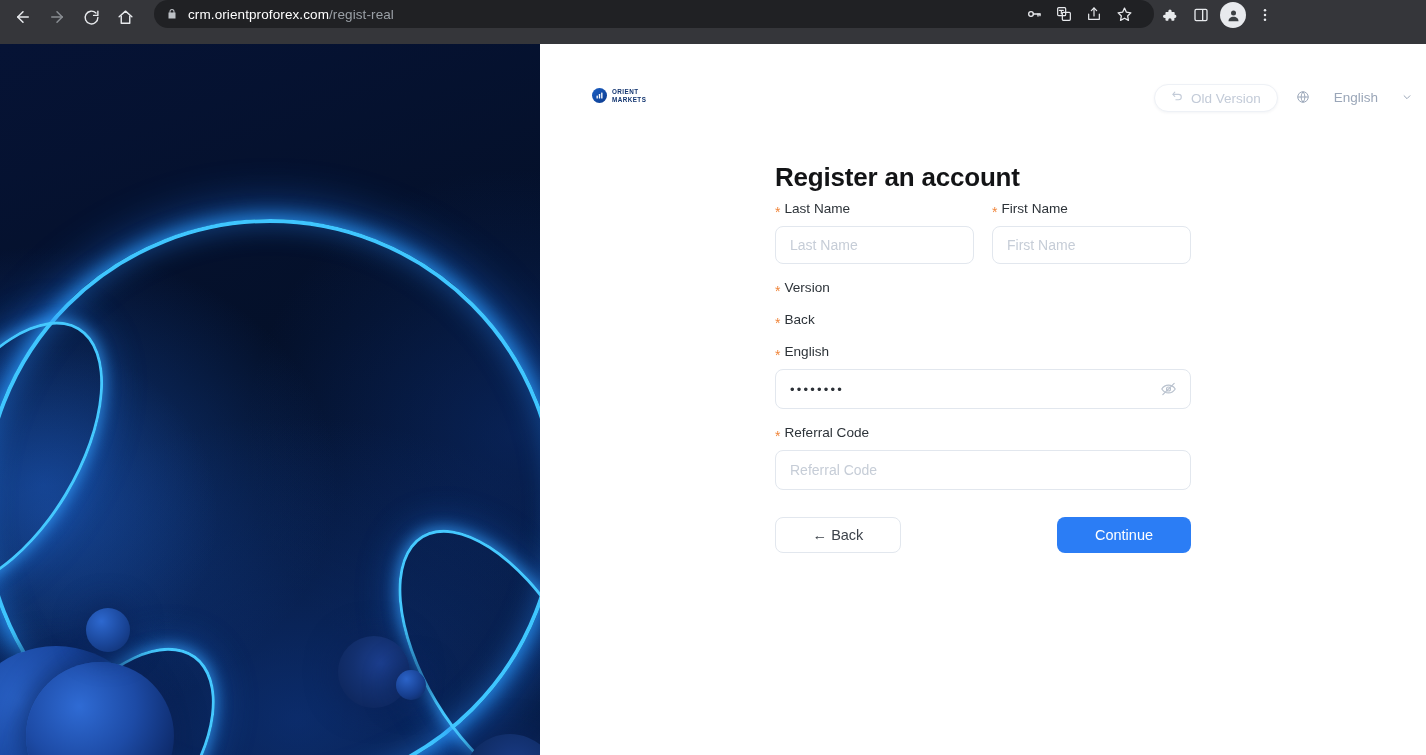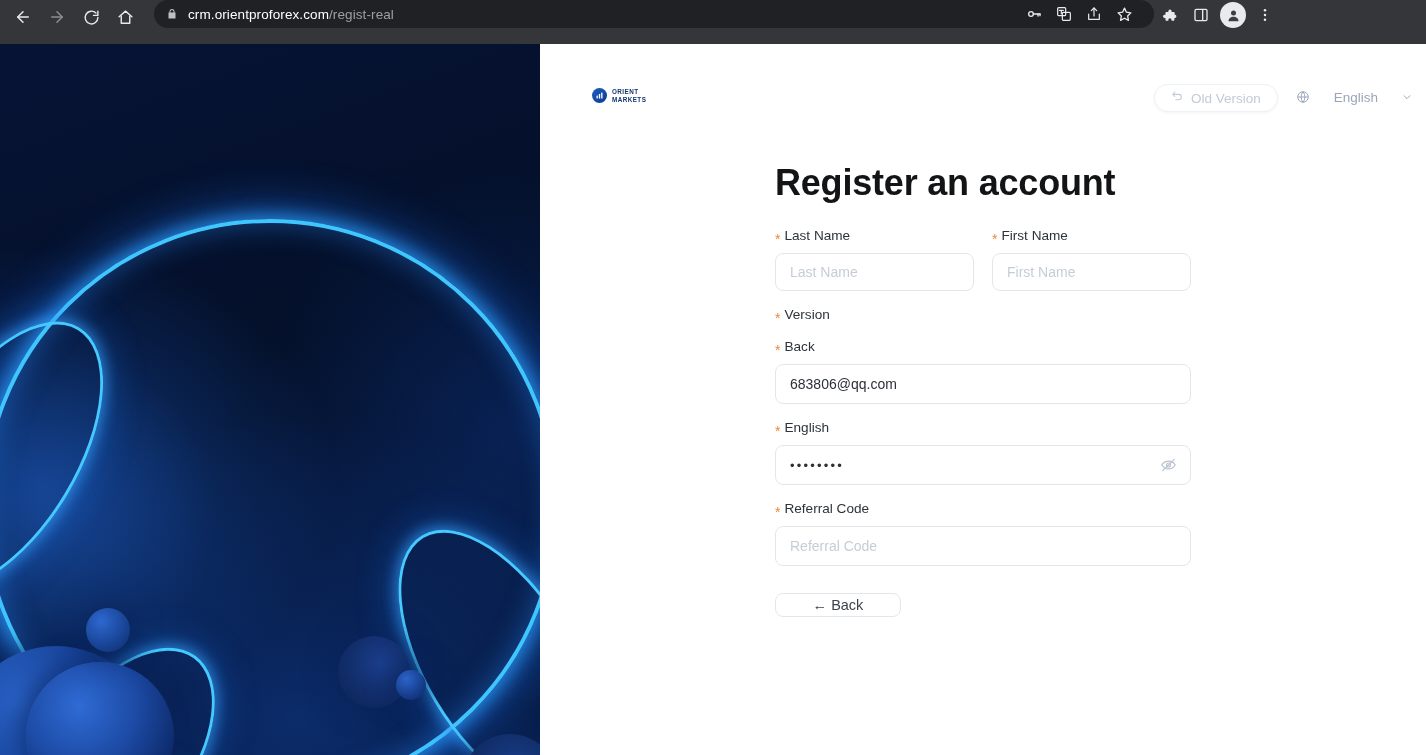--- a/index.html
+++ b/index.html
@@ -131,22 +131,22 @@
     font-size:13.5px; color:#c3cbd8;
     box-shadow:0 1px 3px rgba(20,40,80,.05);
   }
   .lang{
     display:flex; align-items:flex-start; gap:24px;
     font-size:13.5px; color:#9aa6b8; cursor:pointer;
   }
 
   .form-wrap{ position:absolute; left:235px; top:118px; width:416px; }
   .title{
-    font-size:36px; font-weight:bold; color:#131416;
-    letter-spacing:-.2px; margin-bottom:24px;
+    font-size:26px; font-weight:bold; color:#131416;
+    letter-spacing:-.2px; margin-bottom:8px;
   }
   .row2{ display:flex; gap:18px; }
   .field{ margin-bottom:10px; }
   .field.half{ width:199px; }
   .label{
     font-size:13.6px; color:#2d3339; margin-bottom:9px;
     display:flex; align-items:center; gap:4px; line-height:16px;
   }
   .req{ color:#f0853a; font-size:14px; line-height:10px; position:relative; top:3px; }
   .ctrl{
@@ -170,21 +170,21 @@
   .dots{ letter-spacing:2.2px; color:#2c3137; font-size:13px; }
   .eye{
     position:absolute; right:13px; top:50%; transform:translateY(-50%);
     cursor:pointer; display:flex;
   }
   .actions{
     display:flex; align-items:center; justify-content:space-between;
     margin-top:27px;
   }
   .btn{
-    height:24px; border-radius:8px; font-size:14.5px; cursor:pointer;
+    height:36px; border-radius:8px; font-size:14.5px; cursor:pointer;
     display:flex; align-items:center; justify-content:center;
   }
   .btn-back{
     width:126px; border:1px solid #e2e7ee; background:#fff; color:#3d434b; gap:8px;
   }
   .btn-primary{
     width:134px; background:#2b7df5; color:#fff; border:none;
   }
   .gap-lg{ margin-bottom:16px; }
 </style>
@@ -401,23 +401,20 @@
           <span class="req">*</span>
           <span>Version</span>
         </div>
       </div>
 
       <div class="field gap-lg">
         <div class="label">
           <span class="req">*</span>
           <span>Back</span>
         </div>
-        <div class="ctrl tall">
-          <span class="val">683806@qq.com</span>
-        </div>
       </div>
 
       <div class="field gap-lg">
         <div class="label">
           <span class="req">*</span>
           <span>English</span>
         </div>
         <div class="ctrl tall">
           <span class="dots">••••••••</span>
           <span class="eye">
@@ -435,16 +432,17 @@
           <span class="req">*</span>
           <span>Referral Code</span>
         </div>
         <div class="ctrl tall">
           <span class="ph">Referral Code</span>
         </div>
       </div>
 
       <div class="actions">
         <div class="btn btn-back">← Back</div>
+        <div class="btn btn-primary">Continue</div>
       </div>
     </div>
   </div>
 </div>
 
 </body></html>

